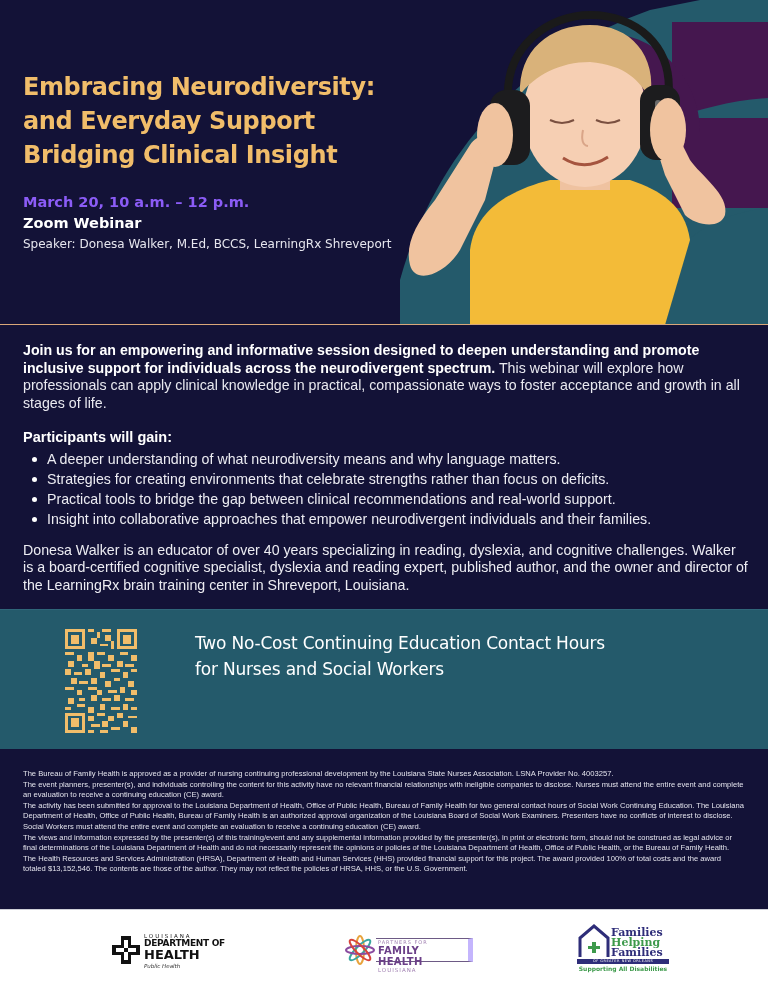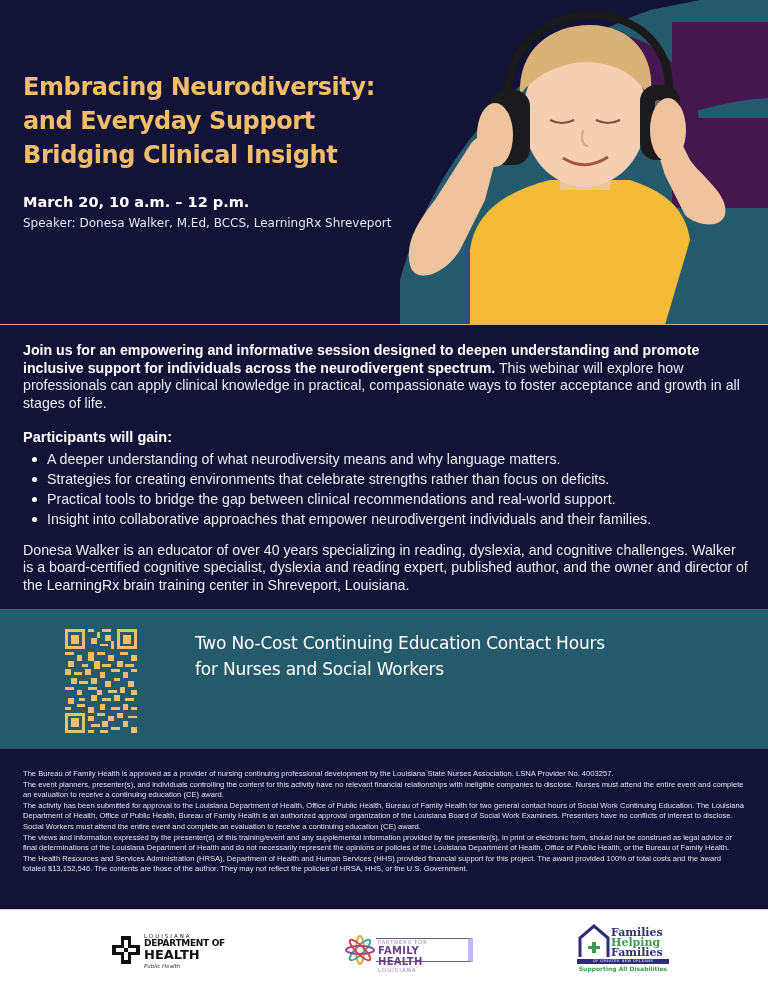--- a/index.html
+++ b/index.html
@@ -7,21 +7,21 @@
   body { font-family: "Liberation Sans", sans-serif; position: relative; }
 
   .flyer { position: relative; width: 768px; height: 988px; background: #131237; padding-left: 33px; }
 
   
   .hero { position: absolute; left: 0; top: 0; width: 768px; height: 325px; background: #131237; overflow: hidden; }
   .hero-art { position: absolute; left: 400px; top: 0; width: 368px; height: 325px; }
   .hero-rule { position: absolute; left: 0; top: 324px; width: 768px; height: 2px; background: #d9a779; }
   .hero-text { position: absolute; left: 23px; top: 70px; width: 400px; }
   .title { color: #f1bd6a; font-family: "DejaVu Sans", sans-serif; font-weight: bold; font-size: 24px; line-height: 34px; letter-spacing: -0.4px; }
-  .date { color: #ffffff; font-family: "DejaVu Sans", sans-serif; font-weight: bold; font-size: 14.5px; margin-top: 22px; }
+  .date { color: #8b5cf6; font-family: "DejaVu Sans", sans-serif; font-weight: bold; font-size: 14.5px; margin-top: 22px; }
   .venue { color: #ffffff; font-family: "DejaVu Sans", sans-serif; font-weight: bold; font-size: 14.5px; margin-top: 5px; }
   .speaker { color: #e6e6ee; font-family: "DejaVu Sans", sans-serif; font-size: 12px; margin-top: 6px; }
 
   
   .content { position: absolute; left: 23px; top: 342px; width: 725px; color: #ffffff; font-family: "Liberation Sans", sans-serif; font-size: 14.2px; line-height: 17.5px; }
   .intro b { font-weight: bold; }
   .intro span { color: #e9e9f0; }
   .gain-heading { font-weight: bold; margin-top: 17px; font-size: 14.5px; }
   .gain-list { list-style: none; margin-top: 2px; }
   .gain-list li { position: relative; padding-left: 24px; line-height: 20px; color: #ececf2; }
@@ -110,20 +110,21 @@
     </svg>
     <div class="hero-rule"></div>
 
     <div class="hero-text">
       <h1 class="title">
         <div>Embracing Neurodiversity:</div>
         <div>and Everyday Support</div>
         <div>Bridging Clinical Insight</div>
       </h1>
       <div class="date">March 20, 10 a.m. – 12 p.m.</div>
+      <div class="venue">Zoom Webinar</div>
       <div class="speaker">Speaker: Donesa Walker, M.Ed, BCCS, LearningRx Shreveport</div>
     </div>
   </section>
 
   <section class="content">
     <p class="intro"><b>Join us for an empowering and informative session designed to deepen understanding and promote inclusive support for individuals across the neurodivergent spectrum.</b><span> This webinar will explore how professionals can apply clinical knowledge in practical, compassionate ways to foster acceptance and growth in all stages of life.</span></p>
     <div class="gain-heading">Participants will gain:</div>
     <ul class="gain-list">
       <li>A deeper understanding of what neurodiversity means and why language matters.</li>
       <li>Strategies for creating environments that celebrate strengths rather than focus on deficits.</li>

